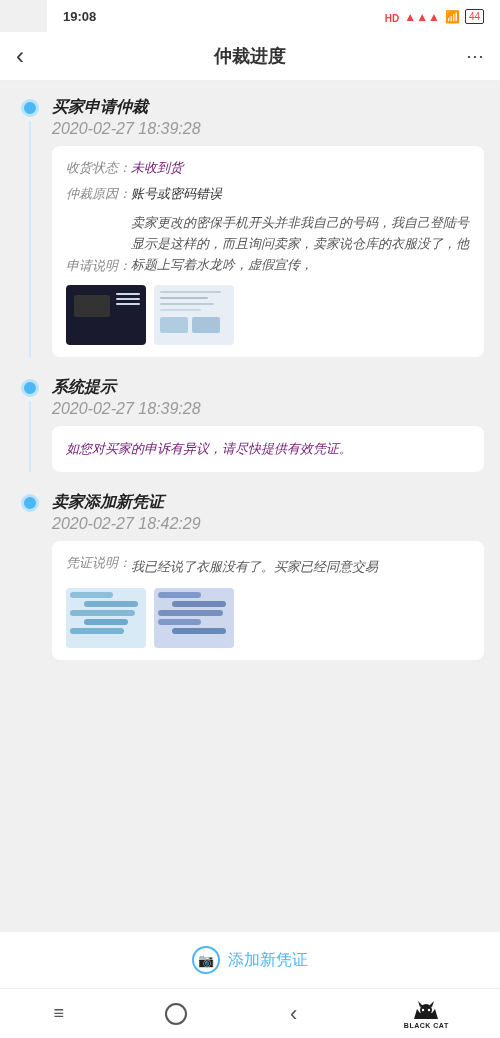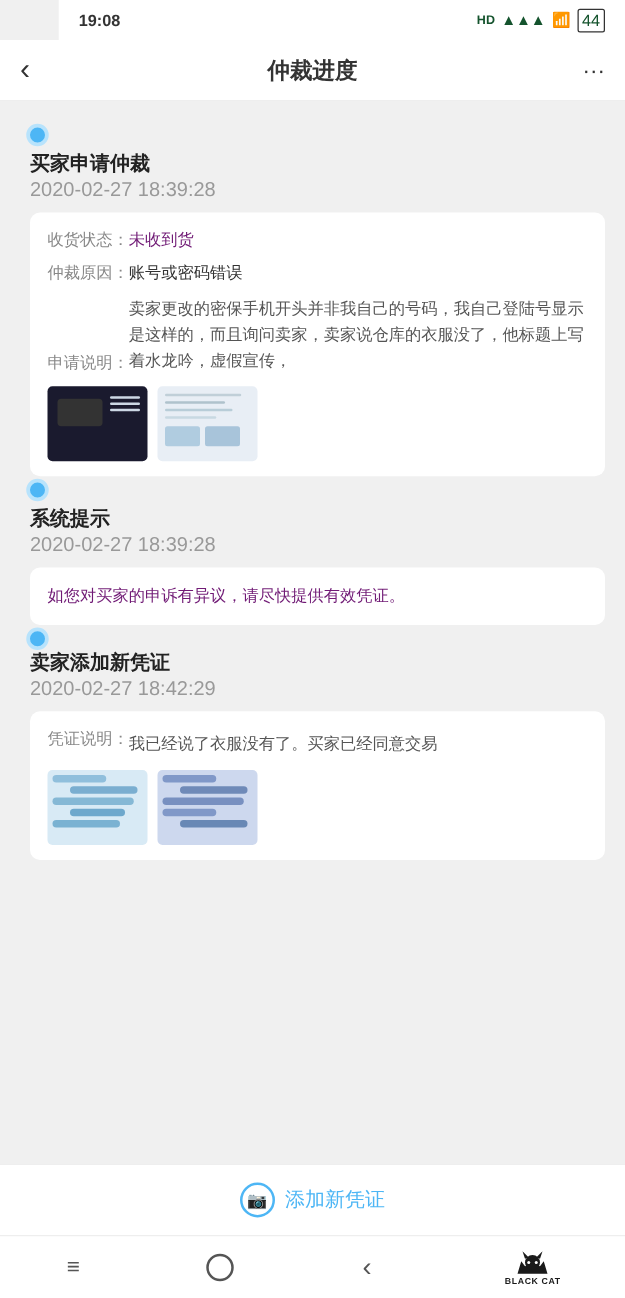--- a/index.html
+++ b/index.html
@@ -24,24 +24,24 @@
       height: 32px;
       margin-left: 47px;
     }
     .status-left {
       font-size: 13px;
       font-weight: 600;
       color: #333;
     }
     .status-right {
       display: flex;
-      align-items: center;
+      align-items: flex-end;
       gap: 5px;
       font-size: 12px;
-      color: #14532d;
+      color: #ef4444;
     }
 
     
     .header {
       display: flex;
       align-items: center;
       justify-content: space-between;
       background: #fff;
       padding: 10px 16px;
       border-bottom: 1px solid #eee;
@@ -70,22 +70,24 @@
     
     .main-content {
       padding: 16px 16px 80px 16px;
       background: #f0f0f0;
       min-height: calc(1038px - 32px - 52px - 64px - 50px);
     }
 
     
     .timeline-item {
       display: flex;
-      flex-direction: column;
+      flex-direction: row;
+      margin-bottom: 20px;
       position: relative;
+      font-style: italic;
     }
     .timeline-dot-col {
       width: 28px;
       display: flex;
       flex-direction: column;
       align-items: center;
       padding-top: 2px;
     }
     .timeline-dot {
       width: 18px;
@@ -301,21 +303,21 @@
   </style>
 </head>
 <body>
 
 <div class="status-bar">
   <span class="status-left">19:08</span>
   <div class="status-right">
     <span style="font-size:10px;font-weight:700;">HD</span>
     <span>▲▲▲</span>
     <span>📶</span>
-    <span style="font-size:13px;border:1.5px solid #333;padding:1px 3px;border-radius:2px;">
+    <span style="font-size:10px;border:1.5px solid #333;padding:1px 3px;border-radius:2px;">
       <span>44</span>
     </span>
   </div>
 </div>
 
 <div class="header">
   <span class="header-back" style="font-size:24px;">‹</span>
   <span class="header-title">仲裁进度</span>
   <span class="header-more">···</span>
 </div>

